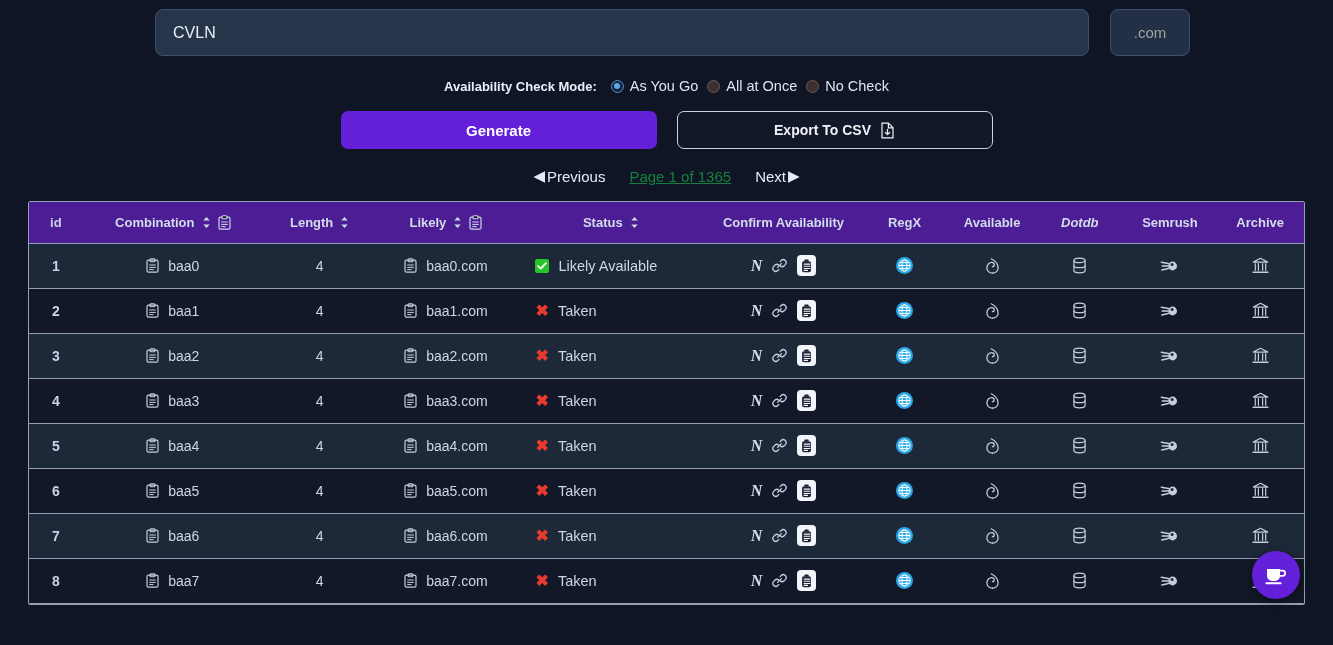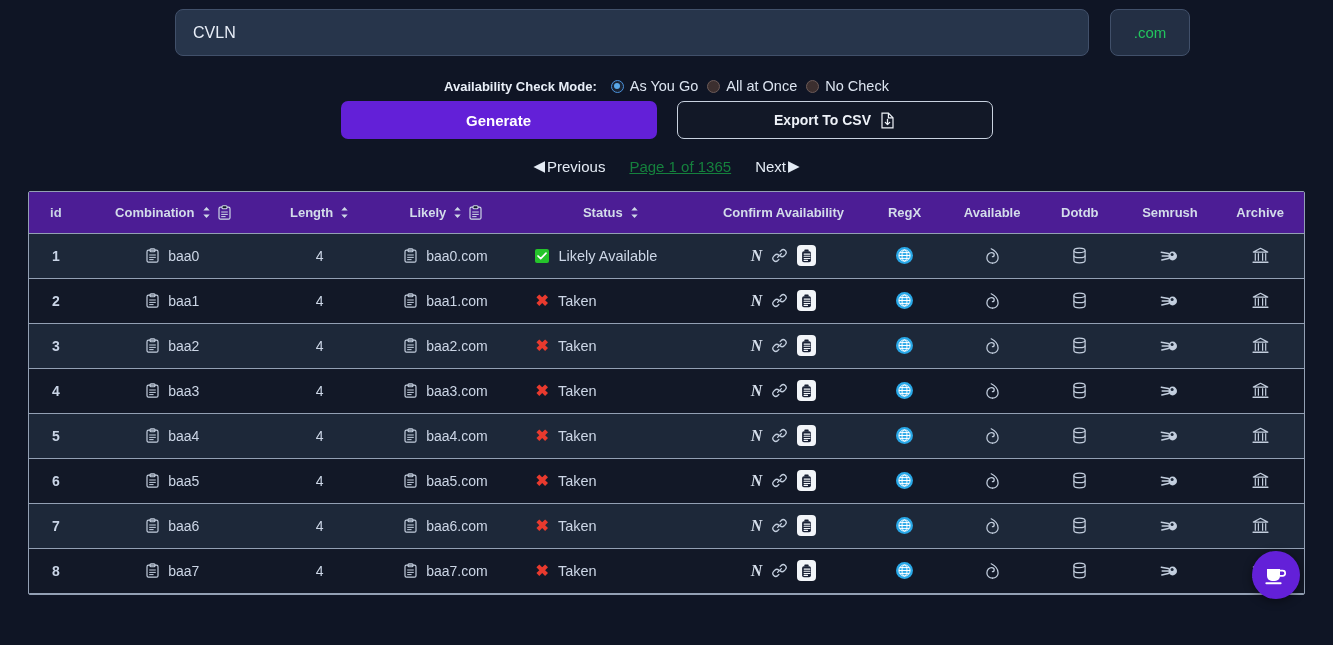--- a/index.html
+++ b/index.html
@@ -16,21 +16,20 @@
     color: #dce4f0;
     position: relative;
   }
 
   
   .search-row {
     display: flex;
     align-items: center;
     gap: 21px;
     padding: 9px 143px 0 155px;
-    margin-left: 20px;
   }
   .tld-input-wrap { flex: 1; }
   .tld-input {
     width: 100%;
     height: 47px;
     background: #27354b;
     border: 1px solid #41506a;
     border-radius: 8px;
     color: #e8eef8;
     font-family: "Liberation Sans", sans-serif;
@@ -43,21 +42,21 @@
   .tld-suffix {
     width: 80px;
     height: 47px;
     background: #232f44;
     border: 1px solid #41506a;
     border-radius: 8px;
     display: flex;
     align-items: center;
     justify-content: center;
     font-size: 15px;
-    color: #22c55e;
+    color: #a3a3a3;
   }
 
   
   .mode-row {
     display: flex;
     align-items: center;
     justify-content: center;
     gap: 9px;
     margin-top: 22px;
     font-size: 14.5px;
@@ -97,21 +96,21 @@
     width: 6px; height: 6px;
     border-radius: 50%;
     background: #5aa9ea;
   }
 
   
   .btn-row {
     display: flex;
     justify-content: center;
     gap: 20px;
-    margin-top: 7px;
+    margin-top: 17px;
   }
   .btn-generate {
     width: 316px;
     height: 38px;
     background: #6320d8;
     border: none;
     border-radius: 7px;
     color: #ffffff;
     font-size: 15px;
     font-weight: bold;
@@ -198,21 +197,21 @@
   tbody tr:nth-child(even) { background: #121827; }
 
   .c-id      { width: 52px;  text-align: center; font-weight: bold; color: #c9d4e6; }
   .c-combo   { width: 175px; text-align: right; }
   .c-length  { width: 110px; }
   .c-domain  { width: 135px; }
   .c-status  { width: 185px; }
   .c-confirm { width: 150px; }
   .c-regx    { width: 85px; }
   .c-appr    { width: 85px; }
-  .c-dotdb   { width: 85px; }
+  .c-dotdb   { width: 85px; font-style: italic; }
   .c-semr    { width: 90px; }
   .c-arch    { width: 85px; }
 
   .cell-icon-text {
     display: flex;
     align-items: center;
     justify-content: center;
     gap: 9px;
   }
   .icon-row {

